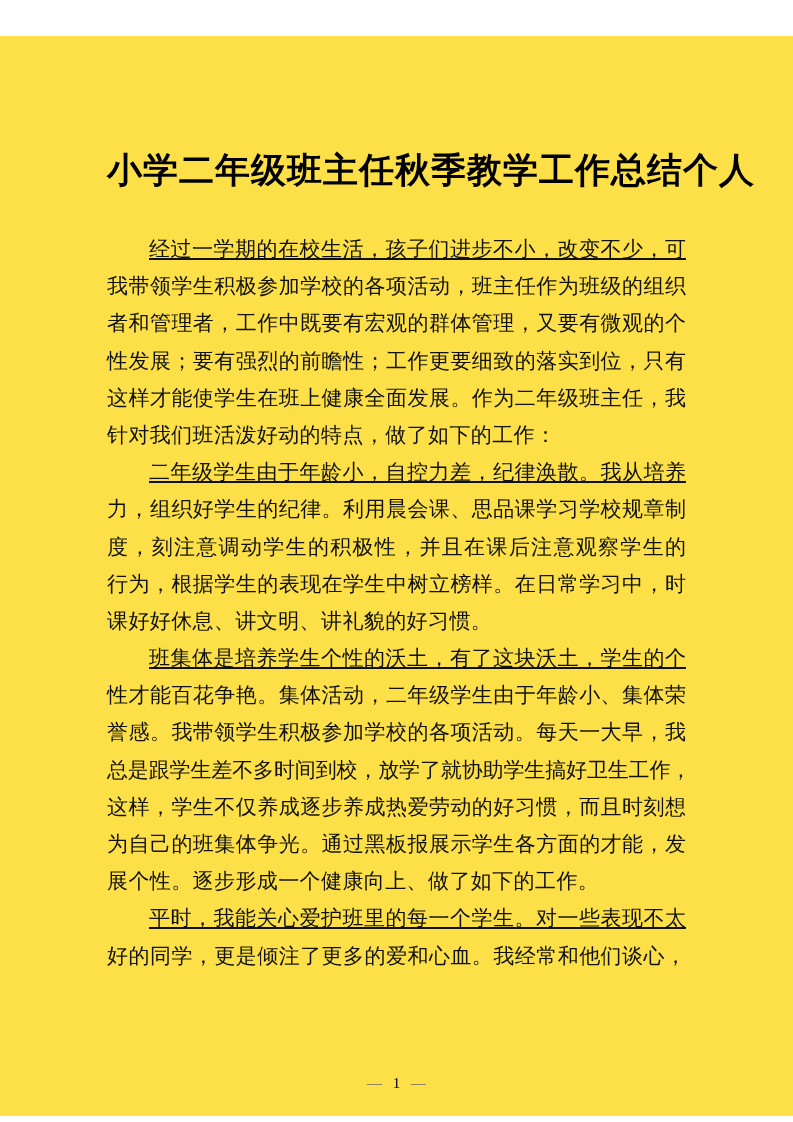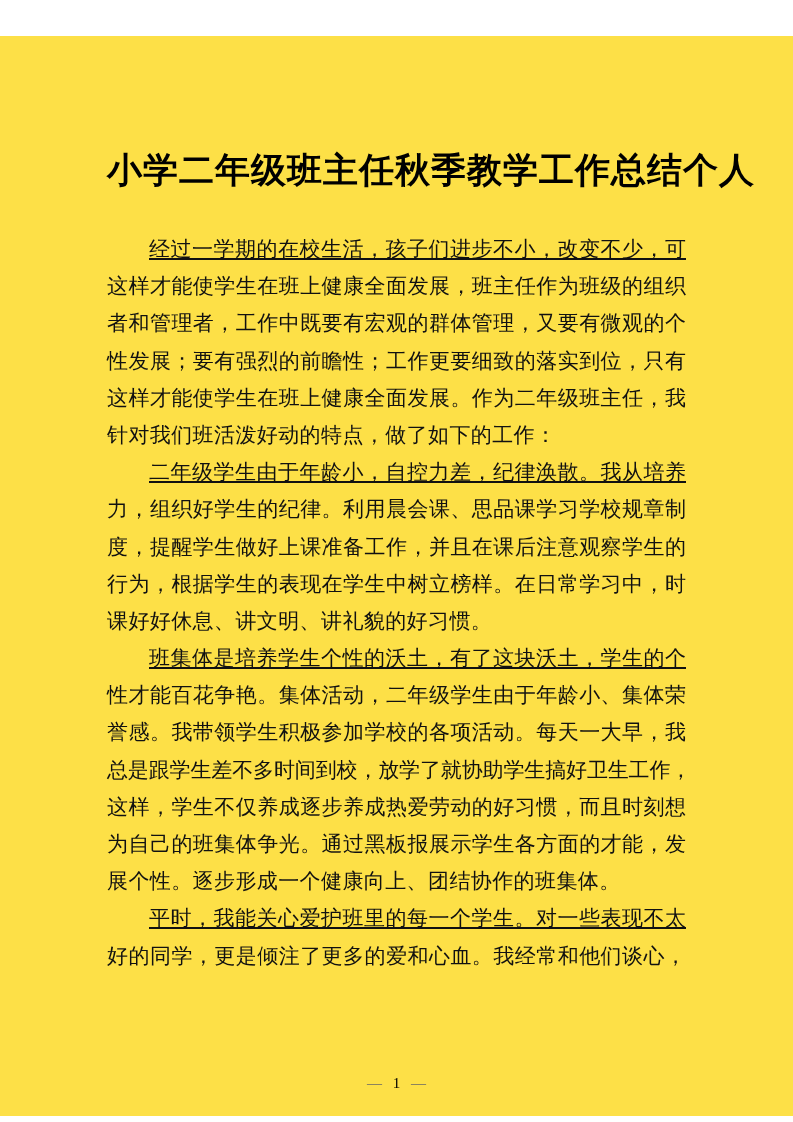--- a/index.html
+++ b/index.html
@@ -97,43 +97,43 @@
 <body>
 
 <div class="page">
 
   <div class="doc-title">小学二年级班主任秋季教学工作总结个人</div>
 
   <div class="body-text">
 
     <div class="paragraph">
       <div class="line indent">经过一学期的在校生活，孩子们进步不小，改变不少，可</div>
-      <div class="line">这样才能使学生在班上健康全面发展，班主任作为班级的组织</div>
+      <div class="line">我带领学生积极参加学校的各项活动，班主任作为班级的组织</div>
       <div class="line">者和管理者，工作中既要有宏观的群体管理，又要有微观的个</div>
       <div class="line">性发展；要有强烈的前瞻性；工作更要细致的落实到位，只有</div>
       <div class="line">这样才能使学生在班上健康全面发展。作为二年级班主任，我</div>
       <div class="line last">针对我们班活泼好动的特点，做了如下的工作：</div>
     </div>
 
     <div class="paragraph">
       <div class="line indent">二年级学生由于年龄小，自控力差，纪律涣散。我从培养</div>
       <div class="line">力，组织好学生的纪律。利用晨会课、思品课学习学校规章制</div>
-      <div class="line">度，提醒学生做好上课准备工作，并且在课后注意观察学生的</div>
+      <div class="line">度，刻注意调动学生的积极性，并且在课后注意观察学生的</div>
       <div class="line">行为，根据学生的表现在学生中树立榜样。在日常学习中，时</div>
       <div class="line last">课好好休息、讲文明、讲礼貌的好习惯。</div>
     </div>
 
     <div class="paragraph">
       <div class="line indent">班集体是培养学生个性的沃土，有了这块沃土，学生的个</div>
       <div class="line">性才能百花争艳。集体活动，二年级学生由于年龄小、集体荣</div>
       <div class="line">誉感。我带领学生积极参加学校的各项活动。每天一大早，我</div>
       <div class="line tight">总是跟学生差不多时间到校，放学了就协助学生搞好卫生工作，</div>
       <div class="line">这样，学生不仅养成逐步养成热爱劳动的好习惯，而且时刻想</div>
       <div class="line">为自己的班集体争光。通过黑板报展示学生各方面的才能，发</div>
-      <div class="line last">展个性。逐步形成一个健康向上、团结协作的班集体。</div>
+      <div class="line last">展个性。逐步形成一个健康向上、做了如下的工作。</div>
     </div>
 
     <div class="paragraph">
       <div class="line indent">平时，我能关心爱护班里的每一个学生。对一些表现不太</div>
       <div class="line">好的同学，更是倾注了更多的爱和心血。我经常和他们谈心，</div>
     </div>
 
   </div>
 
   <div class="page-footer">

